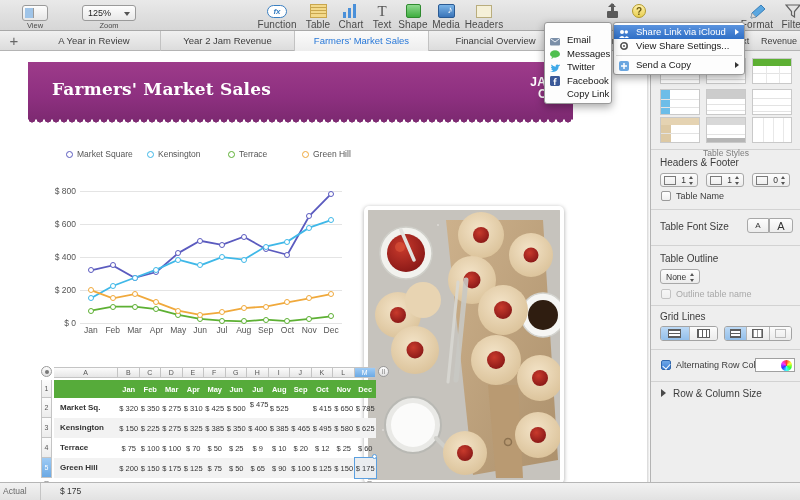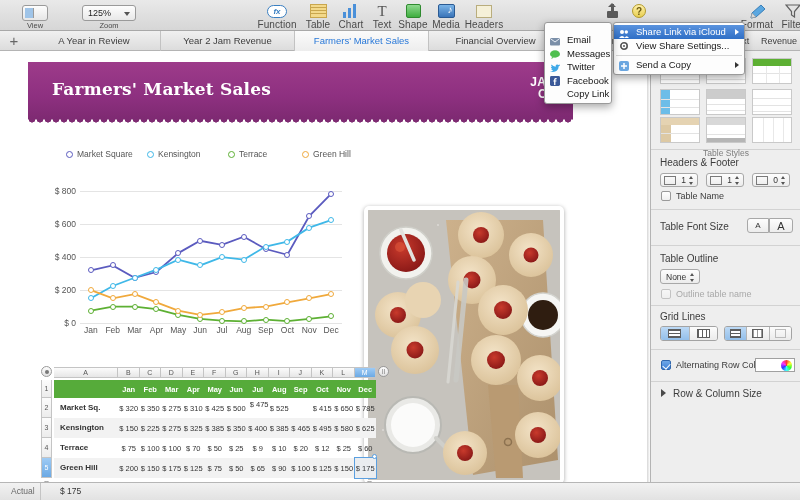--- a/index.html
+++ b/index.html
@@ -134,21 +134,21 @@
   .thdr-cell{color:#fff;font-weight:bold;}
   .t-handle{position:absolute;width:11px;height:11px;border-radius:50%;
     background:linear-gradient(to bottom,#fdfdfd,#e2e2e2);border:1px solid #999;
     font-size:8px;line-height:9px;text-align:center;color:#666;}
   #sel-cell{position:absolute;border:1.5px solid #5a9fe0;background:rgba(90,159,224,.05);}
   #sel-knob{position:absolute;width:5px;height:5px;border-radius:50%;background:#fff;border:1.5px solid #5a9fe0;}
 
   
   #statusbar{position:absolute;left:0;top:482px;width:800px;height:18px;
     background:linear-gradient(to bottom,#f2f2f2,#e2e2e2);border-top:1px solid #b6b6b6;}
-  #st-actual{position:absolute;left:11px;top:3px;font-size:8.5px;color:#6a6a6a;}
+  #st-actual{position:absolute;left:3px;top:3px;font-size:8.5px;color:#6a6a6a;}
   #st-div{position:absolute;left:40px;top:0;width:1px;height:18px;background:#c4c4c4;}
   #st-value{position:absolute;left:60px;top:3px;font-size:8.5px;color:#333;}
 
   
   #sidebar{position:absolute;left:650px;top:31px;width:150px;height:451px;
     background:#eeeeee;border-left:1px solid #b4b4b4;}
   #sb-tabs{position:absolute;left:0;top:0;width:150px;height:20px;
     background:linear-gradient(to bottom,#f0f0f0,#dcdcdc);border-bottom:1px solid #b4b4b4;}
   .sb-tab{position:absolute;top:0;height:20px;line-height:20px;text-align:center;font-size:9px;color:#3d3d3d;}
   .sb-section{position:absolute;left:0;width:150px;border-bottom:1px solid #d2d2d2;}

